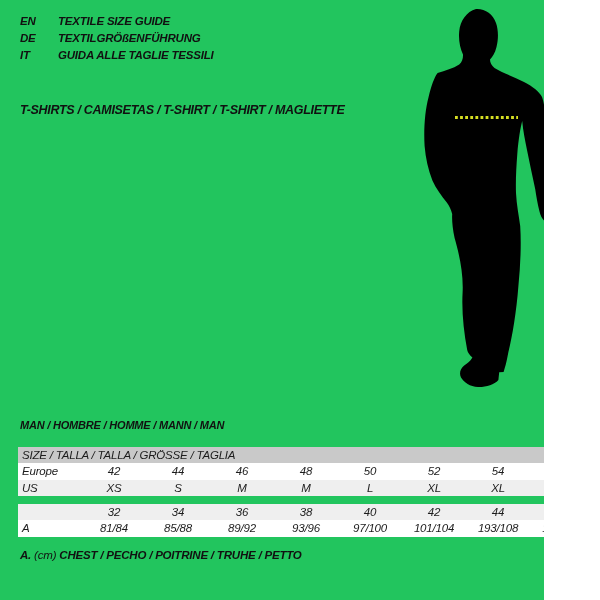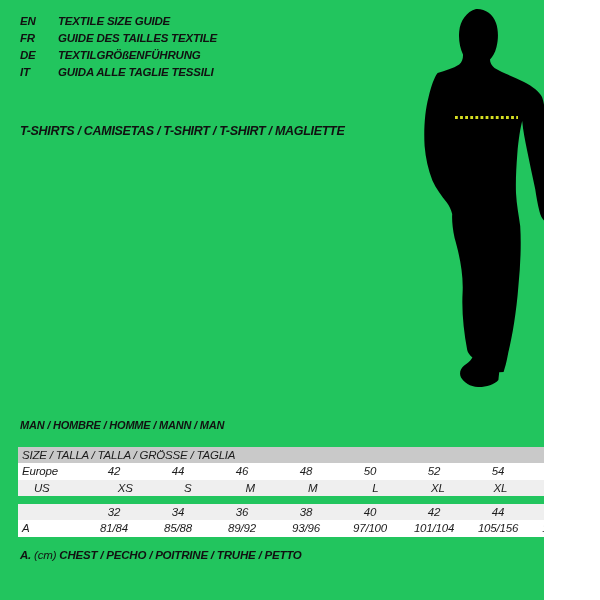--- a/index.html
+++ b/index.html
@@ -7,57 +7,53 @@
   .page {
     position:relative; width:544px; height:600px; background:#22c55e;
     font-family:"Liberation Sans", sans-serif; color:#111; overflow:hidden;font-style:italic;
   }
   
   .lang-block { position:absolute; left:20px; top:13px; }
   .lang-row { display:flex; height:17px; line-height:17px; }
   .lang-code { width:38px; font-size:11.5px; font-weight:700; letter-spacing:-0.2px; }
   .lang-label { font-size:11.5px; font-weight:700; letter-spacing:-0.2px; }
   
-  .categories { position:absolute; left:20px; top:123px;text-align:right; }
+  .categories { position:absolute; left:20px; top:102px;text-align:right; }
   .category-line { height:17px; line-height:17px; font-size:12.5px; font-weight:700; letter-spacing:-0.3px; }
   
   .figure-area { position:absolute; left:390px; top:0; width:210px; height:410px; }
   .figure-area svg { display:block; width:210px; height:410px; }
   .measure-label { position:absolute; left:171px; top:110px; font-size:13px; font-weight:500; letter-spacing:0; }
   
   .man-title { position:absolute; left:20px; top:418px; font-size:11px; font-weight:700; letter-spacing:-0.2px; line-height:14px; }
   
   .size-table { position:absolute; left:18px; top:447px; width:576px; }
   .trow { display:flex; width:100%; }
   .theader { height:16px; line-height:16px; background:#c9c9c9; font-size:11.5px; letter-spacing:-0.2px; padding-left:4px; color:#1c1c1c; }
   .r-europe { height:17px; line-height:17px; background:#ffffff; }
-  .r-us     { height:16px; line-height:16px; background:#efefef;padding-left:12px; }
+  .r-us     { height:16px; line-height:16px; background:#efefef; }
   .r-usnum  { height:16px; line-height:16px; background:#efefef;margin-top:8px; }
   .r-a      { height:17px; line-height:17px; background:#ffffff; }
   .tlabel { width:64px; padding-left:4px; font-size:11.5px; letter-spacing:-0.2px; color:#1c1c1c; }
   .tcell  { flex:1; text-align:center; font-size:11.5px; letter-spacing:-0.2px; color:#1c1c1c; }
   
   .footnote { position:absolute; left:20px; top:548px; font-size:11.5px; line-height:14px; letter-spacing:-0.2px; }
   .footnote .fn-a { font-weight:700; }
   .footnote .fn-unit { font-weight:400; }
   .footnote .fn-labels { font-weight:700; }
 </style>
 </head>
 <body>
 
 <div class="page">
 
   <div class="lang-block">
     <div class="lang-row">
       <span class="lang-code">EN</span>
       <span class="lang-label">TEXTILE SIZE GUIDE</span>
-    </div>
-    <div class="lang-row">
-      <span class="lang-code">FR</span>
-      <span class="lang-label">GUIDE DES TAILLES TEXTILE</span>
     </div>
     <div class="lang-row">
       <span class="lang-code">DE</span>
       <span class="lang-label">TEXTILGRÖßENFÜHRUNG</span>
     </div>
     <div class="lang-row">
       <span class="lang-code">IT</span>
       <span class="lang-label">GUIDA ALLE TAGLIE TESSILI</span>
     </div>
   </div>
@@ -157,21 +153,21 @@
     </div>
 
     <div class="trow r-a">
       <div class="tlabel">A</div>
       <div class="tcell">81/84</div>
       <div class="tcell">85/88</div>
       <div class="tcell">89/92</div>
       <div class="tcell">93/96</div>
       <div class="tcell">97/100</div>
       <div class="tcell">101/104</div>
-      <div class="tcell">105/156</div>
+      <div class="tcell">193/108</div>
       <div class="tcell">109/112</div>
     </div>
   </div>
 
   <div class="footnote">
     <span class="fn-a">A.</span>
     <span class="fn-unit">(cm)</span>
     <span class="fn-labels">CHEST / PECHO / POITRINE / TRUHE / PETTO</span>
   </div>
 

